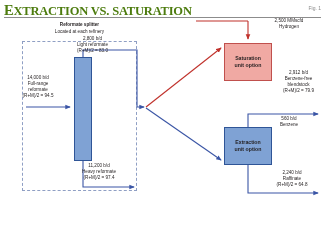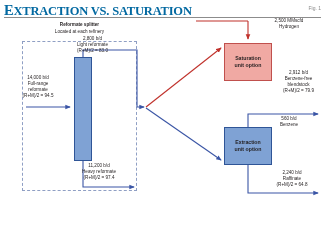--- a/index.html
+++ b/index.html
@@ -20,21 +20,21 @@
 
   
   .title {
     position: absolute;
     left: 4px;
     top: 2px;
     font-family: "Liberation Serif", serif;
     font-weight: bold;
     font-size: 12.5px;
     letter-spacing: -0.2px;
-    color: #0369a1;
+    color: #4d7c0f;
     white-space: nowrap;
   }
   .title .cap { font-size: 14.5px; }
   .title-rule {
     position: absolute;
     left: 4px;
     top: 17px;
     width: 317px;
     height: 1px;
     background: #8c8c8c;

